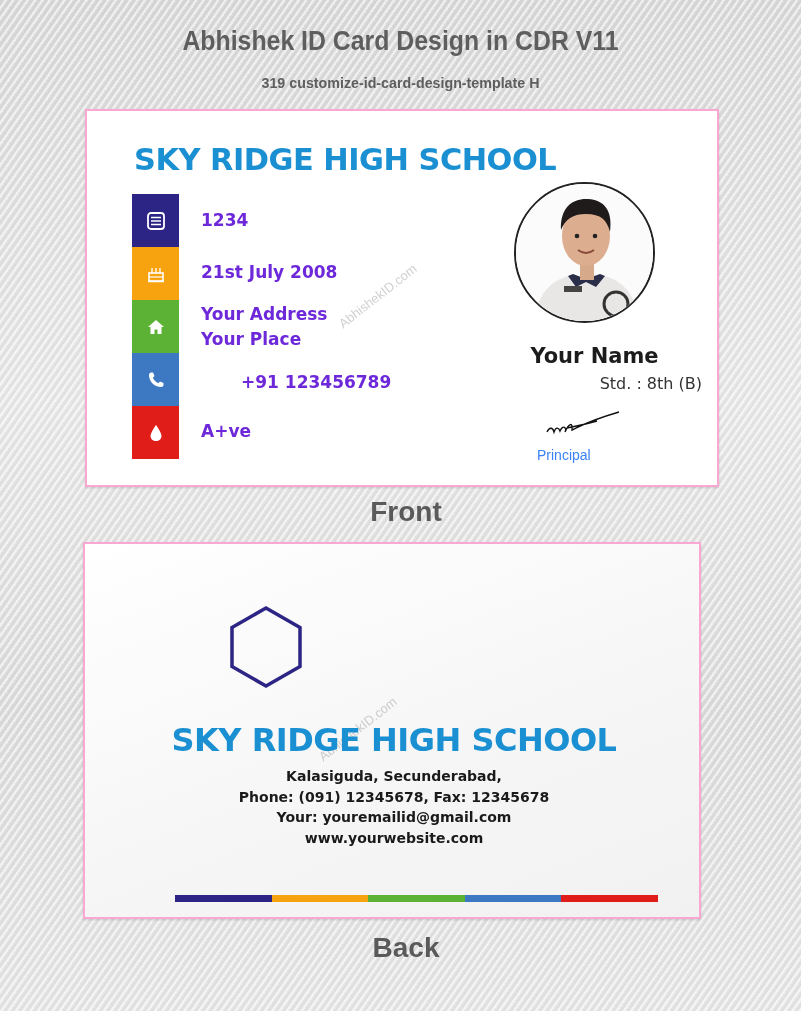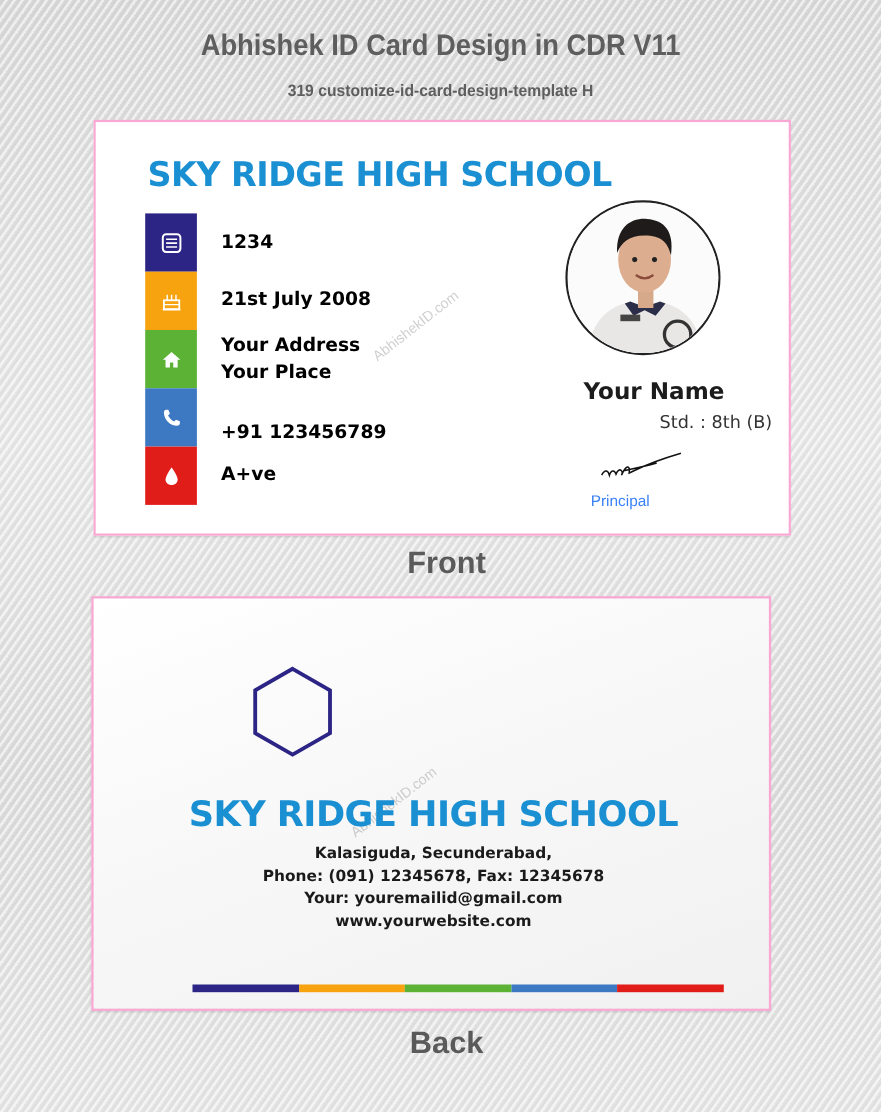--- a/index.html
+++ b/index.html
@@ -39,21 +39,21 @@
       font-weight: bold; color: #1a90d3; letter-spacing: -0.5px;
     }
     .front-school { left: 47px; top: 30px; font-size: 31px; transform: scaleX(0.98); transform-origin: left; }
     .icon-col { position: absolute; left: 45px; top: 83px; width: 47px; }
     .icon-cell {
       width: 47px; height: 53px; display: flex; align-items: center; justify-content: center;
     }
     .icon-cell svg { width: 20px; height: 20px; }
     .info-text {
       position: absolute; left: 114px; font-family: "DejaVu Sans", sans-serif;
-      font-weight: bold; font-size: 17px; color: #000000; line-height: 25px;
+      font-weight: bold; font-size: 17px; color: #6d28d9; line-height: 25px;
     }
     .photo {
       position: absolute; left: 427px; top: 71px; width: 141px; height: 141px;
       border-radius: 50%; border: 2px solid #222; overflow: hidden; background: #fafafa;
     }
     .student-name {
       position: absolute; left: 400px; width: 215px; top: 233px; text-align: center;
       font-weight: bold; font-size: 21px; color: #1c1c1c;
     }
     .student-std {
@@ -128,21 +128,21 @@
       <svg viewBox="0 0 20 20">
           <path d="M10 2 C10 2 4.5 9.5 4.5 13 C4.5 16 7 18 10 18 C13 18 15.5 16 15.5 13 C15.5 9.5 10 2 10 2 Z" fill="#fff"></path>
         </svg>
     </div>
   </div>
 
   <div class="info-text" style="top:97px;">1234</div>
   <div class="info-text" style="top:149px;">21st July 2008</div>
   <div class="info-text" style="top:191px;">Your Address</div>
   <div class="info-text" style="top:216px;">Your Place</div>
-  <div class="info-text" style="top:270px;">+91 123456789</div>
+  <div class="info-text" style="top:259px;margin-left:40px;">+91 123456789</div>
   <div class="info-text" style="top:308px;">A+ve</div>
 
   <div class="watermark" style="left:258px; top:205px;">AbhishekID.com</div>
 
   <div class="photo">
     <svg viewBox="0 0 141 141" width="141" height="141">
       <rect width="141" height="141" fill="#fbfbfb"></rect>
       <path d="M18 141 C20 110 35 97 52 92 L89 92 C106 97 121 110 123 141 Z" fill="#e9e6e6"></path>
       <path d="M52 92 L60 103 L70 98 L80 103 L89 92 L84 90 L70 95 L57 90 Z" fill="#2a2e48"></path>
       <rect x="64" y="76" width="14" height="20" fill="#d6a98a"></rect>

